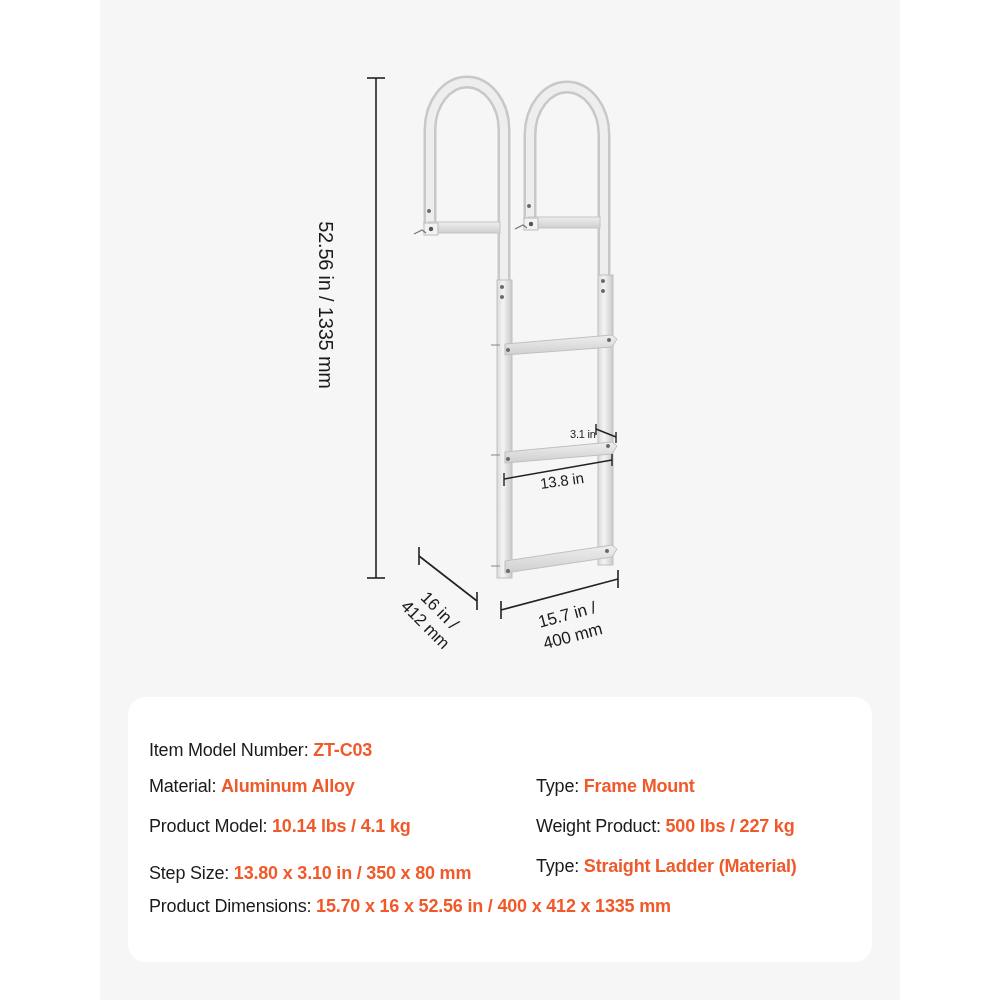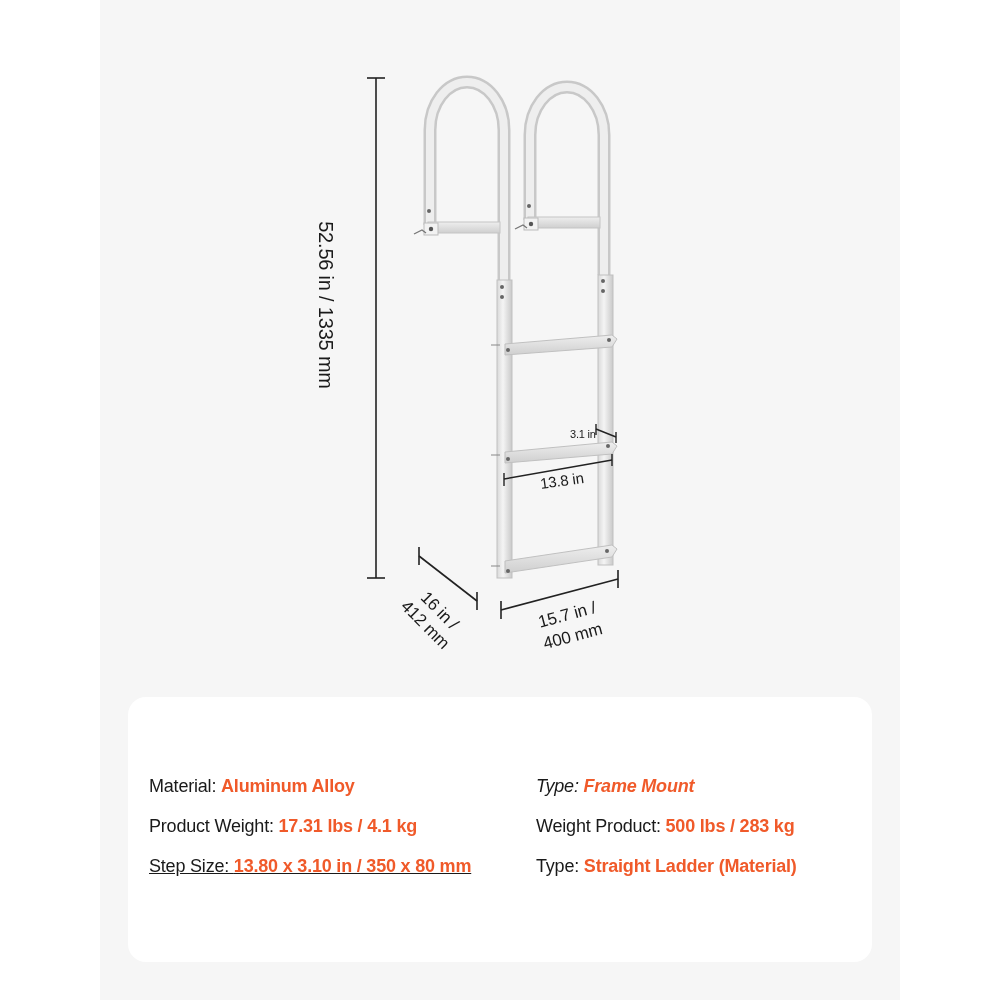--- a/index.html
+++ b/index.html
@@ -151,31 +151,37 @@
   </div>
   <div class="dim-label width-label">
     <div>15.7 in /</div>
     <div>400 mm</div>
   </div>
   <div class="dim-label step-depth-label">3.1 in</div>
   <div class="dim-label step-width-label">13.8 in</div>
 </div>
 
 <div class="card">
+  <div class="spec" style="left:21px; top:43px;">
+    <span>Item Model Number: </span><span class="val">ZT-C03</span>
+  </div>
   <div class="spec" style="left:21px; top:79px;">
     <span>Material: </span><span class="val">Aluminum Alloy</span>
   </div>
-  <div class="spec" style="left:408px; top:79px;font-style:italic;">
+  <div class="spec" style="left:408px; top:79px;">
     <span>Type: </span><span class="val">Frame Mount</span>
   </div>
   <div class="spec" style="left:21px; top:119px;">
-    <span>Product Weight: </span><span class="val">17.31 lbs / 4.1 kg</span>
+    <span>Product Model: </span><span class="val">10.14 lbs / 4.1 kg</span>
   </div>
   <div class="spec" style="left:408px; top:119px;">
-    <span>Weight Product: </span><span class="val">500 lbs / 283 kg</span>
+    <span>Weight Product: </span><span class="val">500 lbs / 227 kg</span>
   </div>
-  <div class="spec" style="left:21px; top:159px;text-decoration:underline;">
+  <div class="spec" style="left:21px; top:166px;">
     <span>Step Size: </span><span class="val">13.80 x 3.10 in / 350 x 80 mm</span>
   </div>
   <div class="spec" style="left:408px; top:159px;">
     <span>Type: </span><span class="val">Straight Ladder (Material)</span>
   </div>
+  <div class="spec" style="left:21px; top:199px;">
+    <span>Product Dimensions: </span><span class="val">15.70 x 16 x 52.56 in / 400 x 412 x 1335 mm</span>
+  </div>
 </div>
 
 </body></html>

